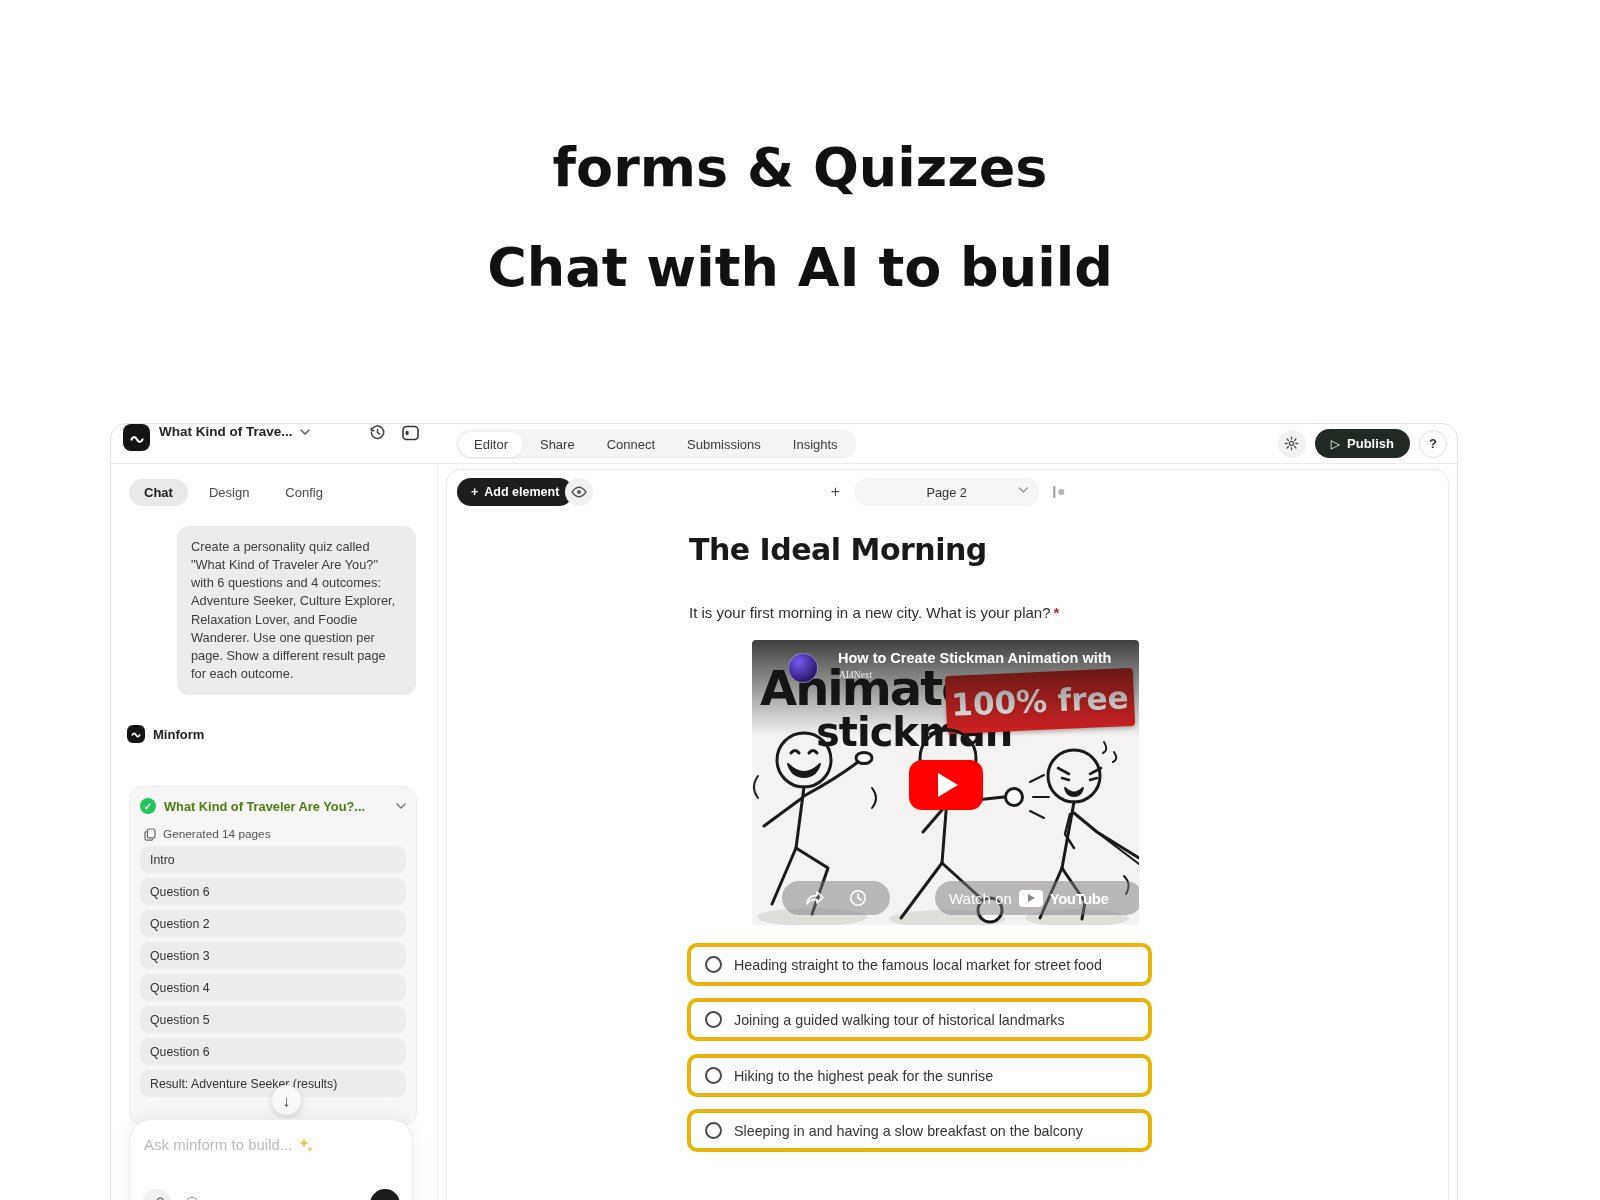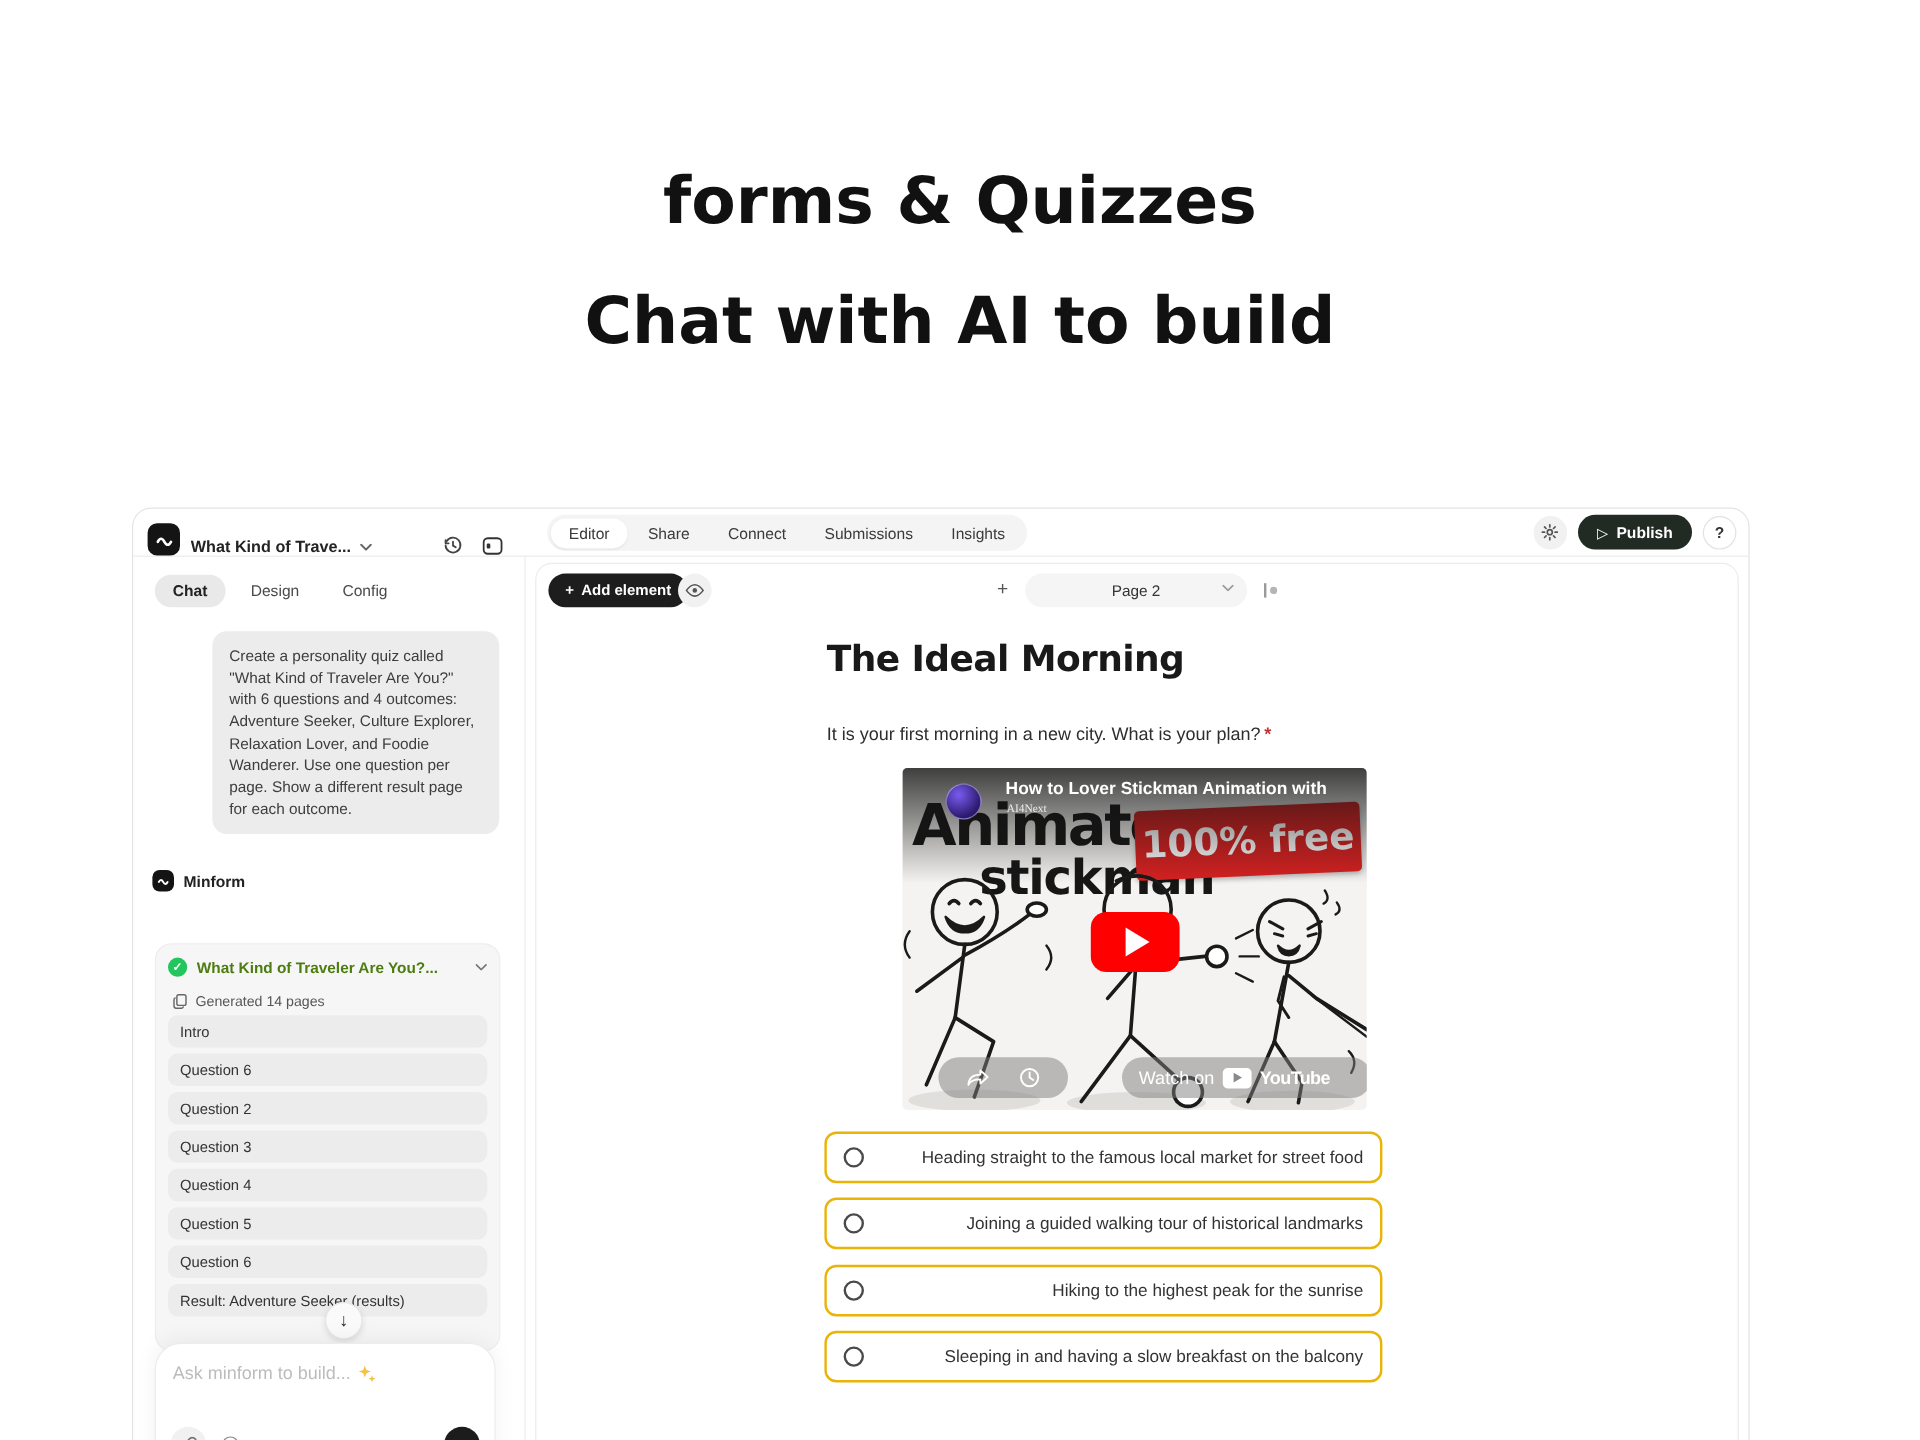--- a/index.html
+++ b/index.html
@@ -6,21 +6,21 @@
   html,body { width:1600px; height:1200px; background:#fff; overflow:hidden;
               font-family:"Liberation Sans", sans-serif; }
   .hero { position:absolute; left:0; top:118px; width:1600px; text-align:center; color:#111;
           font-family:"DejaVu Sans", sans-serif; font-weight:700; font-size:54px; line-height:100px;
           letter-spacing:0px; }
   
   .window { position:absolute; left:110px; top:423px; width:1348px; height:790px;
             border:1px solid #e3e3e3; border-radius:16px 16px 0 0; background:#fff; }
   
   .topbar { position:absolute; left:0; top:0; right:0; height:40px; border-bottom:1px solid #ececec;
-            display:flex; align-items:flex-end; padding:0 12px; }
+            display:flex; align-items:flex-start; padding:0 12px; }
   .logo { width:27px; height:27px; border-radius:8px; background:#141414; display:flex;
           align-items:center; justify-content:center; margin-right:9px; flex:0 0 auto; }
   .form-title { font-size:13.5px; font-weight:700; color:#232323; display:flex; align-items:center; gap:7px; cursor:pointer;}
   .tb-icons { position:absolute; left:258px; display:flex; gap:16px; align-items:center; }
   .icon-btn { background:none; border:none; cursor:pointer; display:flex; align-items:center; color:#444; padding:0;}
   .tabgroup { position:absolute; left:345px; top:5px; height:30px; background:#f4f4f4; border-radius:999px;
               display:flex; align-items:center; padding:2px 3px; gap:2px; }
   .tab { font-size:13px; color:#3a3a3a; padding:5px 15px; border-radius:999px; cursor:pointer; white-space:nowrap;}
   .tab.active { background:#fff; font-weight:400; box-shadow:0 1px 2px rgba(0,0,0,.08); }
   .tb-right { position:absolute; right:10px; top:5px; display:flex; align-items:center; gap:9px; }
@@ -116,22 +116,22 @@
   .vid-pill { position:absolute; bottom:10px; height:34px; border-radius:17px; background:rgba(125,125,125,.5);
               display:flex; align-items:center; color:#fff; }
   .vid-pill.left { left:30px; width:108px; justify-content:space-evenly; }
   .vid-pill.right { right:-4px; width:208px; padding-left:14px; gap:7px; font-size:15px; }
   .vid-pill .wordmark { font-weight:700; letter-spacing:-0.5px; }
   .ytmini { width:24px; height:17px; background:#fff; border-radius:4px; display:flex; align-items:center; justify-content:center;}
   .ytmini .t { width:0; height:0; border-left:7px solid #8a8a8a; border-top:4.5px solid transparent;
                border-bottom:4.5px solid transparent; margin-left:1px;}
   
   .option { position:absolute; left:240px; width:465px; height:43px; background:#fff;
-            border:2px solid #eab308; border-radius:10px; display:flex; align-items:center;
-            padding:0 14px; cursor:pointer;justify-content:space-between; }
+            border:4px solid #eab308; border-radius:10px; display:flex; align-items:center;
+            padding:0 14px; cursor:pointer; }
   .radio { width:17px; height:17px; border-radius:50%; border:2px solid #4a4a4a; margin-right:12px; flex:0 0 auto;}
   .opt-label { font-size:14.3px; color:#333; white-space:nowrap; }
   svg { display:block; }
 </style>
 </head>
 <body>
 
 <div class="hero">
   <div>forms &amp; Quizzes</div>
   <div>Chat with AI to build</div>
@@ -353,21 +353,21 @@
             <path d="M342 112 L387 146" stroke-width="2"></path>
             <path d="M318 96 l-5 20 l9 14" stroke-width="2.4"></path>
             <path d="M310 150 L288 200"></path>
             <path d="M310 150 L333 184 L330 201"></path>
             <path d="M372 158 q8 8 2 18" stroke-width="2"></path>
           </g>
         </svg>
 
         <div class="vid-grad"></div>
         <div class="avatar"></div>
-        <div class="vid-title">How to Lover Stickman Animation with</div>
+        <div class="vid-title">How to Create Stickman Animation with</div>
         <div class="vid-channel">AI4Next</div>
 
         <button class="play-btn">
           <span class="tri"></span>
         </button>
 
         <div class="vid-pill left">
           <svg width="20" height="16" viewBox="0 0 20 16">
             <path d="M12 2 L18 7.5 L12 13 V9.5 Q4 9.5 2 14 Q2.5 5.5 12 5.5 Z" stroke="#fff" stroke-width="1.6" fill="none" stroke-linejoin="round"></path>
           </svg>

